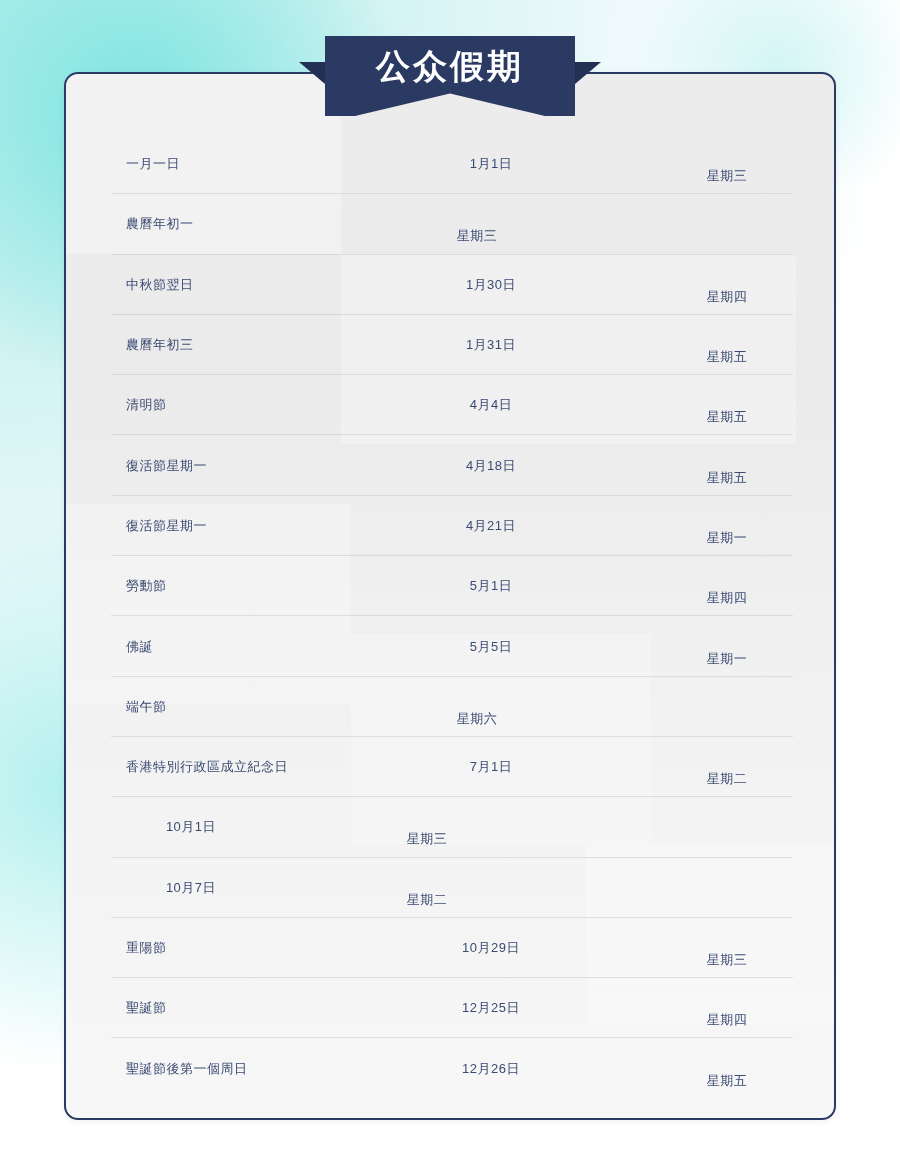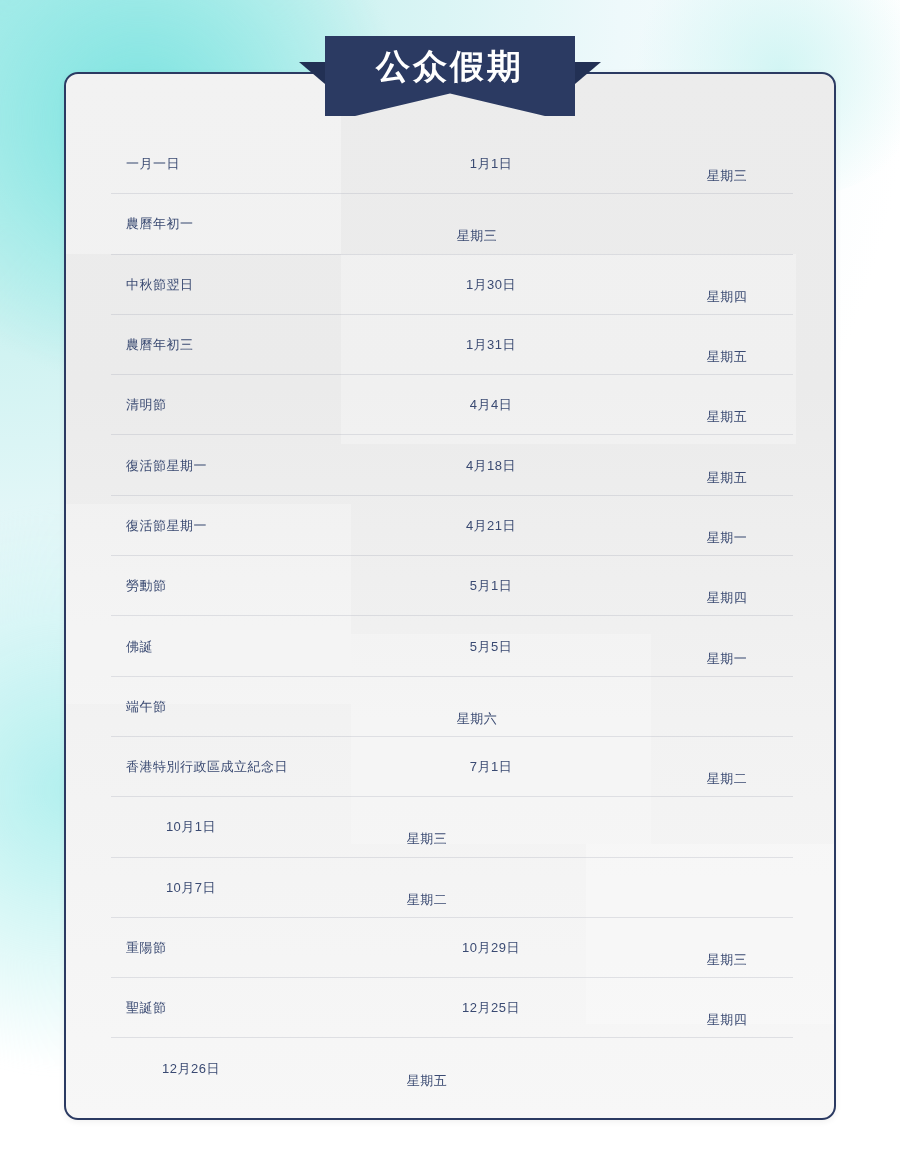--- a/index.html
+++ b/index.html
@@ -252,20 +252,21 @@
           <div class="c-name">重陽節</div>
           <div class="c-date">10月29日</div>
           <div class="c-week">星期三</div>
         </div>
         <div class="row">
           <div class="c-name">聖誕節</div>
           <div class="c-date">12月25日</div>
           <div class="c-week">星期四</div>
         </div>
         <div class="row">
+          <div class="c-name">聖誕節後第一個周日</div>
           <div class="c-date">12月26日</div>
           <div class="c-week">星期五</div>
         </div>
       </div>
   </div>
 
   <div class="ribbon">
     <div class="ribbon-title">公众假期</div>
   </div>
 </div>

